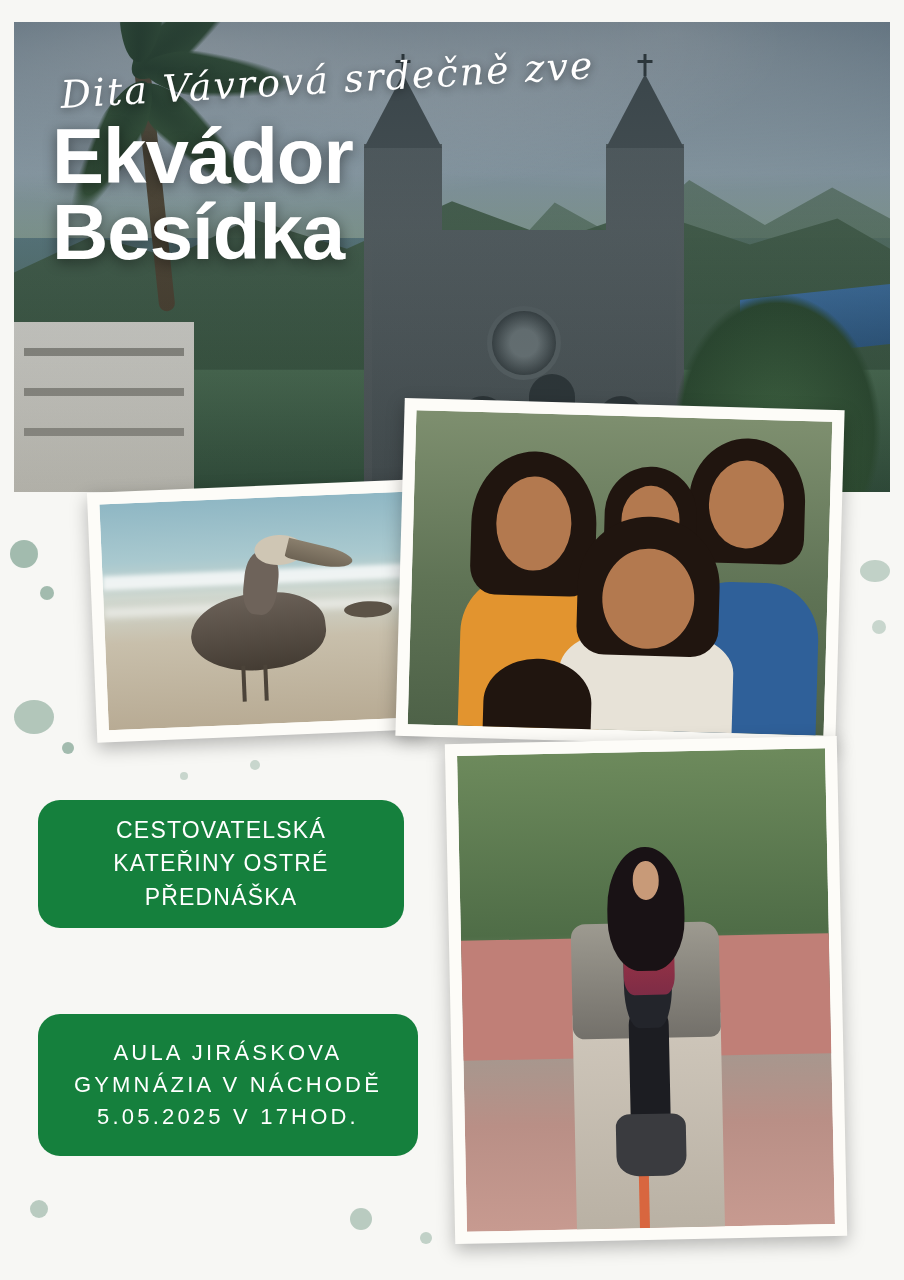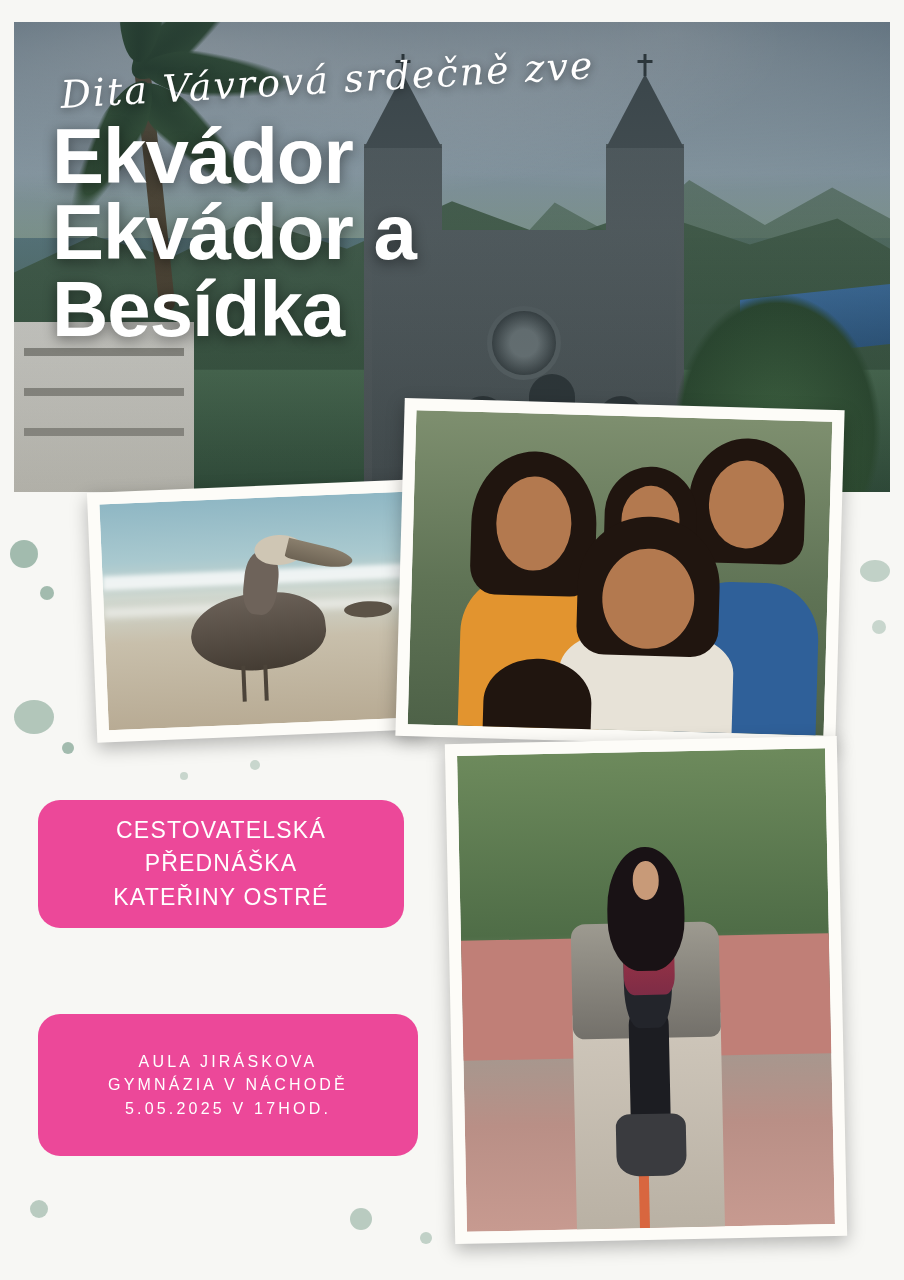--- a/index.html
+++ b/index.html
@@ -230,36 +230,36 @@
   .tr-body { position: absolute; left: 44%; top: 28%; width: 13%; height: 30%; background: #23252b; border-radius: 30%; }
   .tr-hair { position: absolute; left: 40%; top: 20%; width: 21%; height: 26%; background: #191215; border-radius: 50% 50% 42% 42%; }
   .tr-face { position: absolute; left: 47%; top: 23%; width: 7%; height: 8%; background: #c89a78; border-radius: 50%; }
   .tr-scarf { position: absolute; left: 44%; top: 31%; width: 14%; height: 20%; background: linear-gradient(#b33a44, #7e2c46); border-radius: 20%; }
   .tr-legs { position: absolute; left: 45%; top: 55%; width: 11%; height: 24%; background: #1c1d22; border-radius: 10%; }
   .tr-boots { position: absolute; left: 41%; top: 76%; width: 19%; height: 13%; background: #3a3b3f; border-radius: 20% 20% 32% 32%; }
 
   
   .pill {
     position: absolute;
-    background: #ec4899;
+    background: #15803d;
     border-radius: 22px;
     color: #ffffff;
     display: flex;
     align-items: center;
     justify-content: center;
     text-align: center;
     line-height: 1.45;
   }
   .pill-lecture {
     left: 38px; top: 800px; width: 366px; height: 128px;
     font-size: 23px; letter-spacing: 1.2px;
   }
   .pill-venue {
     left: 38px; top: 1014px; width: 380px; height: 142px;
-    font-size: 16px; letter-spacing: 3.2px;
+    font-size: 22px; letter-spacing: 3.2px;
   }
 
   .tickets {
     position: absolute;
     left: 74px; top: 944px;
     font-size: 19px;
     color: #22262a;
     line-height: 1.45;
   }
   .footnote {
@@ -320,21 +320,20 @@
     <div class="frond" style="left:132px;top:36px;transform:rotate(118deg);"></div>
 
     <div class="hero-bush"></div>
     <div class="hero-shade"></div>
   </div>
 
   <div class="script-line">Dita Vávrová srdečně zve</div>
 
   <div class="headline">
     <div>Ekvádor</div>
-    <div>Ekvádor a</div>
     <div>Besídka</div>
   </div>
 
   <div class="photo photo-pelican">
     <div class="inner">
       <div class="pel-sky"></div>
       <div class="pel-wave"></div>
       <div class="pel-wave2"></div>
       <div class="pel-rock"></div>
       <div class="pel-body"></div>
@@ -380,22 +379,22 @@
       <div class="tr-scarf"></div>
       <div class="tr-hair"></div>
       <div class="tr-face"></div>
       <div class="tr-boots"></div>
     </div>
   </div>
 
   <div class="pill pill-lecture">
     <div>
       <div>CESTOVATELSKÁ</div>
+      <div>KATEŘINY OSTRÉ</div>
       <div>PŘEDNÁŠKA</div>
-      <div>KATEŘINY OSTRÉ</div>
     </div>
   </div>
 
   <div class="tickets">
   </div>
 
   <div class="pill pill-venue">
     <div>
       <div>AULA JIRÁSKOVA</div>
       <div>GYMNÁZIA V NÁCHODĚ</div>

